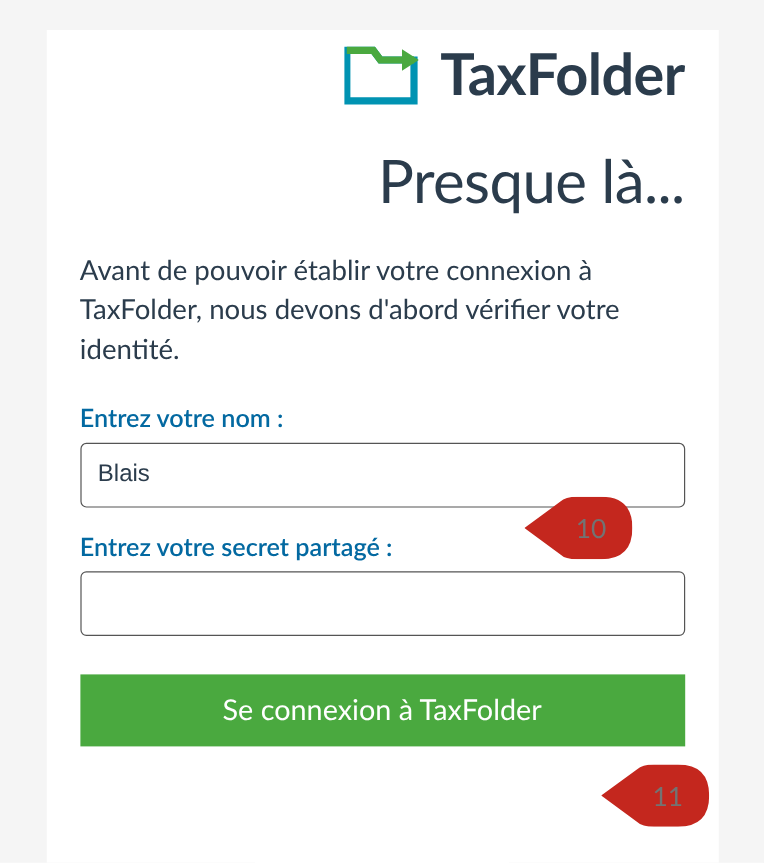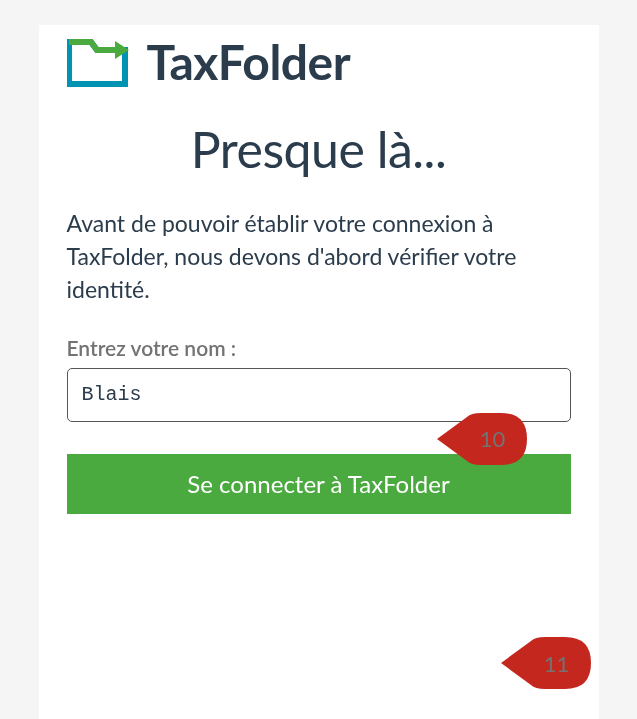--- a/index.html
+++ b/index.html
@@ -17,72 +17,72 @@
       padding-top: 25px;
       position: relative;
     }
     .card {
       background: #ffffff;
       width: 560px;
       padding: 0 28px 35px 28px;
       position: relative;
     }
     .logo-wrap {
-      text-align: left;
+      text-align: right;
       padding-top: 8px;
       padding-bottom: 10px;
     }
     .logo {
       display: inline-flex;
       align-items: center;
       gap: 12px;
     }
     .logo-text {
       font-size: 48px;
       font-weight: 700;
       color: #2b3c4c;
       letter-spacing: -0.5px;
     }
     .heading {
       font-size: 50px;
       font-weight: 400;
       color: #2b3c4c;
-      text-align: center;
+      text-align: right;
       margin-top: 18px;
       margin-bottom: 28px;
       letter-spacing: -0.5px;
     }
     .subheading {
       font-size: 23px;
       color: #2b3c4c;
       text-align: left;
       line-height: 1.45;
       margin-bottom: 28px;
       font-weight: 400;
     }
     .field {
       margin-bottom: 20px;
       position: relative;
     }
     .label {
       display: block;
       font-size: 21px;
-      color: #737373;
+      color: #0369a1;
       font-weight: 600;
       margin-bottom: 8px;
     }
     .input {
       width: 100%;
       height: 54px;
       border: 1px solid #555;
       border-radius: 5px;
       padding: 0 14px;
       font-size: 20px;
       color: #2b3c4c;
-      font-family: Liberation Mono, monospace;
+      font-family: Liberation Sans, sans-serif;
       background: #fff;
     }
     .input-blur {
       color: transparent;
       text-shadow: 0 0 10px rgba(120,120,120,0.6);
       background: #fff;
     }
     .submit-btn {
       width: 100%;
       height: 60px;
@@ -140,22 +140,26 @@
     <label class="label">Entrez votre nom :</label>
     <input type="text" class="input" value="Blais" style="">
     <div class="callout" style="top:78px; left:370px; width:90px; height:52px;">
       <svg width="90" height="52" viewBox="0 0 90 52">
         <path d="M 0 26 L 30 4 Q 34 0 44 0 L 64 0 Q 90 0 90 26 Q 90 52 64 52 L 44 52 Q 34 52 30 48 Z" fill="#c4271e"></path>
       </svg>
       <span class="callout-label">10</span>
     </div>
   </div>
 
+  <div class="field">
+    <label class="label">Entrez votre secret partagé :</label>
+    <input type="text" class="input input-blur" value="" style="">
+  </div>
 
-  <button class="submit-btn">Se connecter à TaxFolder</button>
+  <button class="submit-btn">Se connexion à TaxFolder</button>
 
   <div class="callout" style="bottom:30px; left:462px; width:90px; height:52px;">
     <svg width="90" height="52" viewBox="0 0 90 52">
       <path d="M 0 26 L 30 4 Q 34 0 44 0 L 64 0 Q 90 0 90 26 Q 90 52 64 52 L 44 52 Q 34 52 30 48 Z" fill="#c4271e"></path>
     </svg>
     <span class="callout-label">11</span>
   </div>
 
 </div>
 

